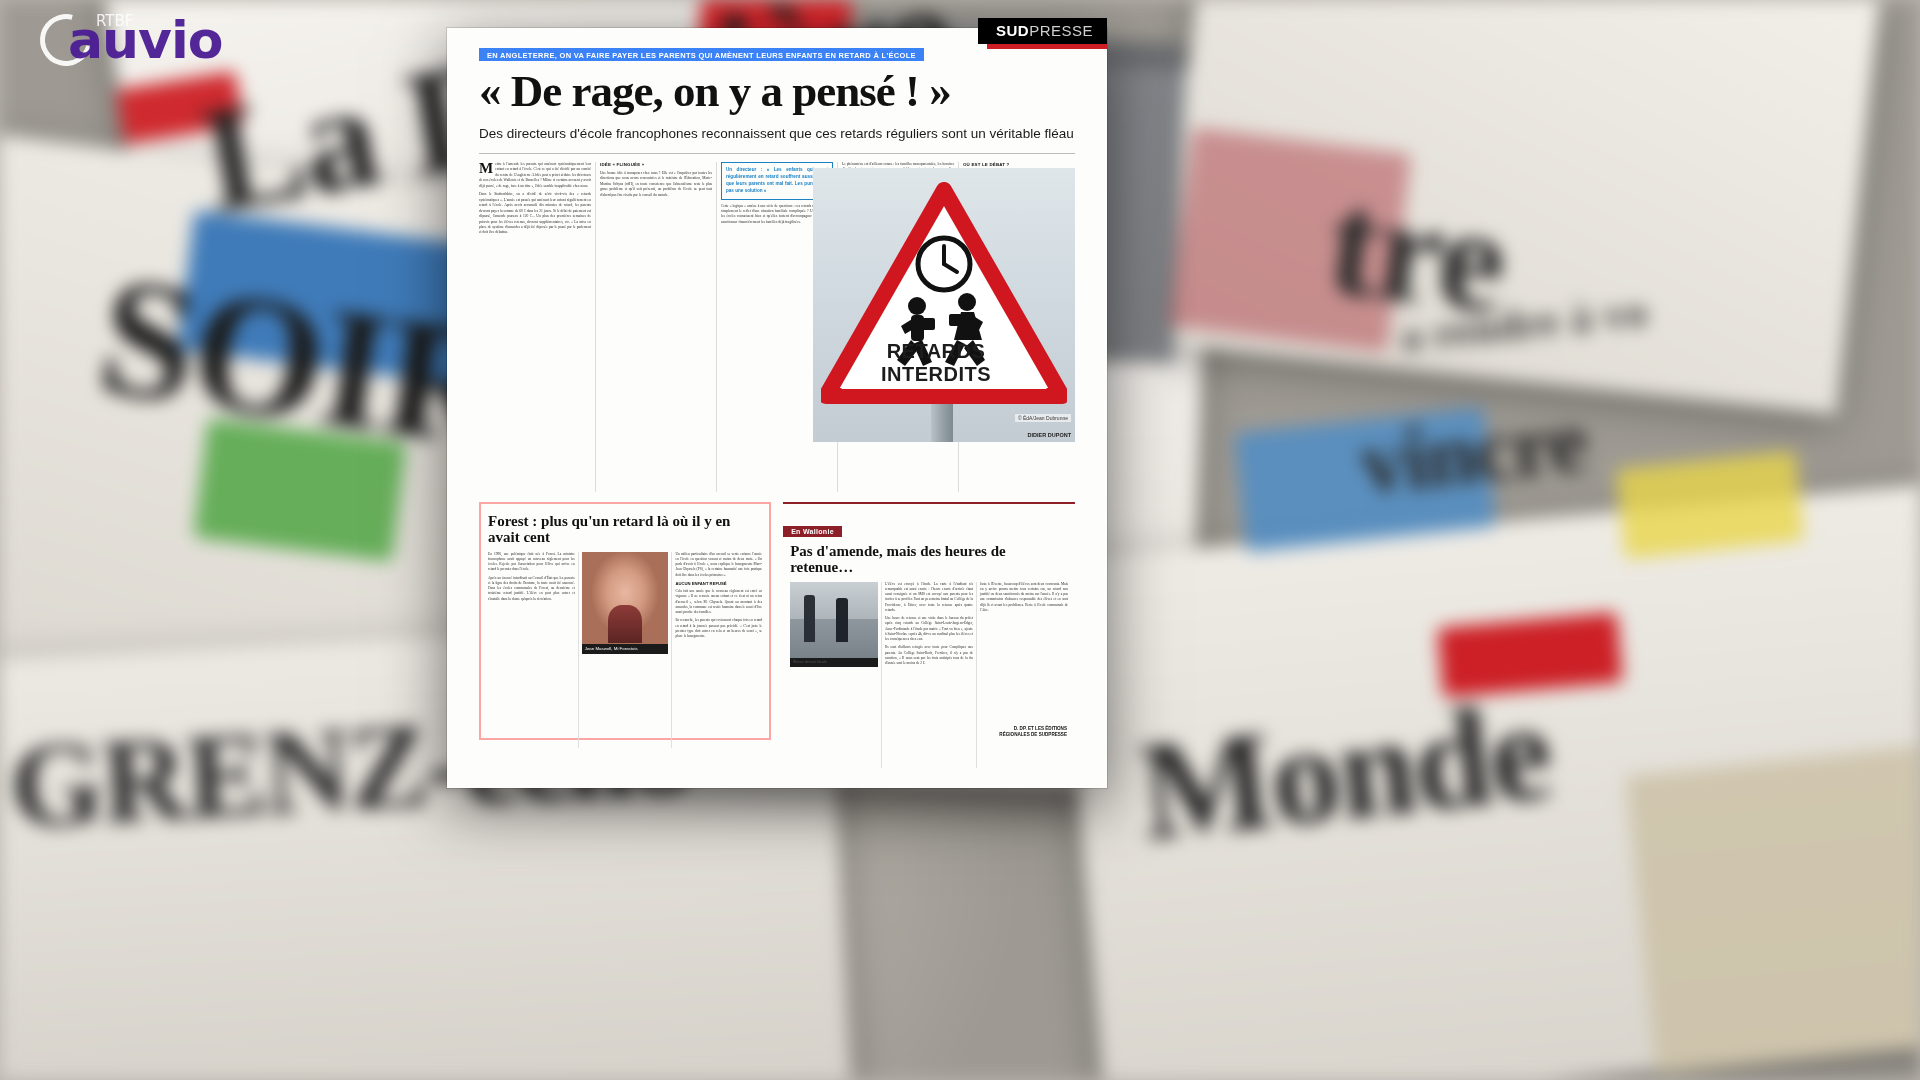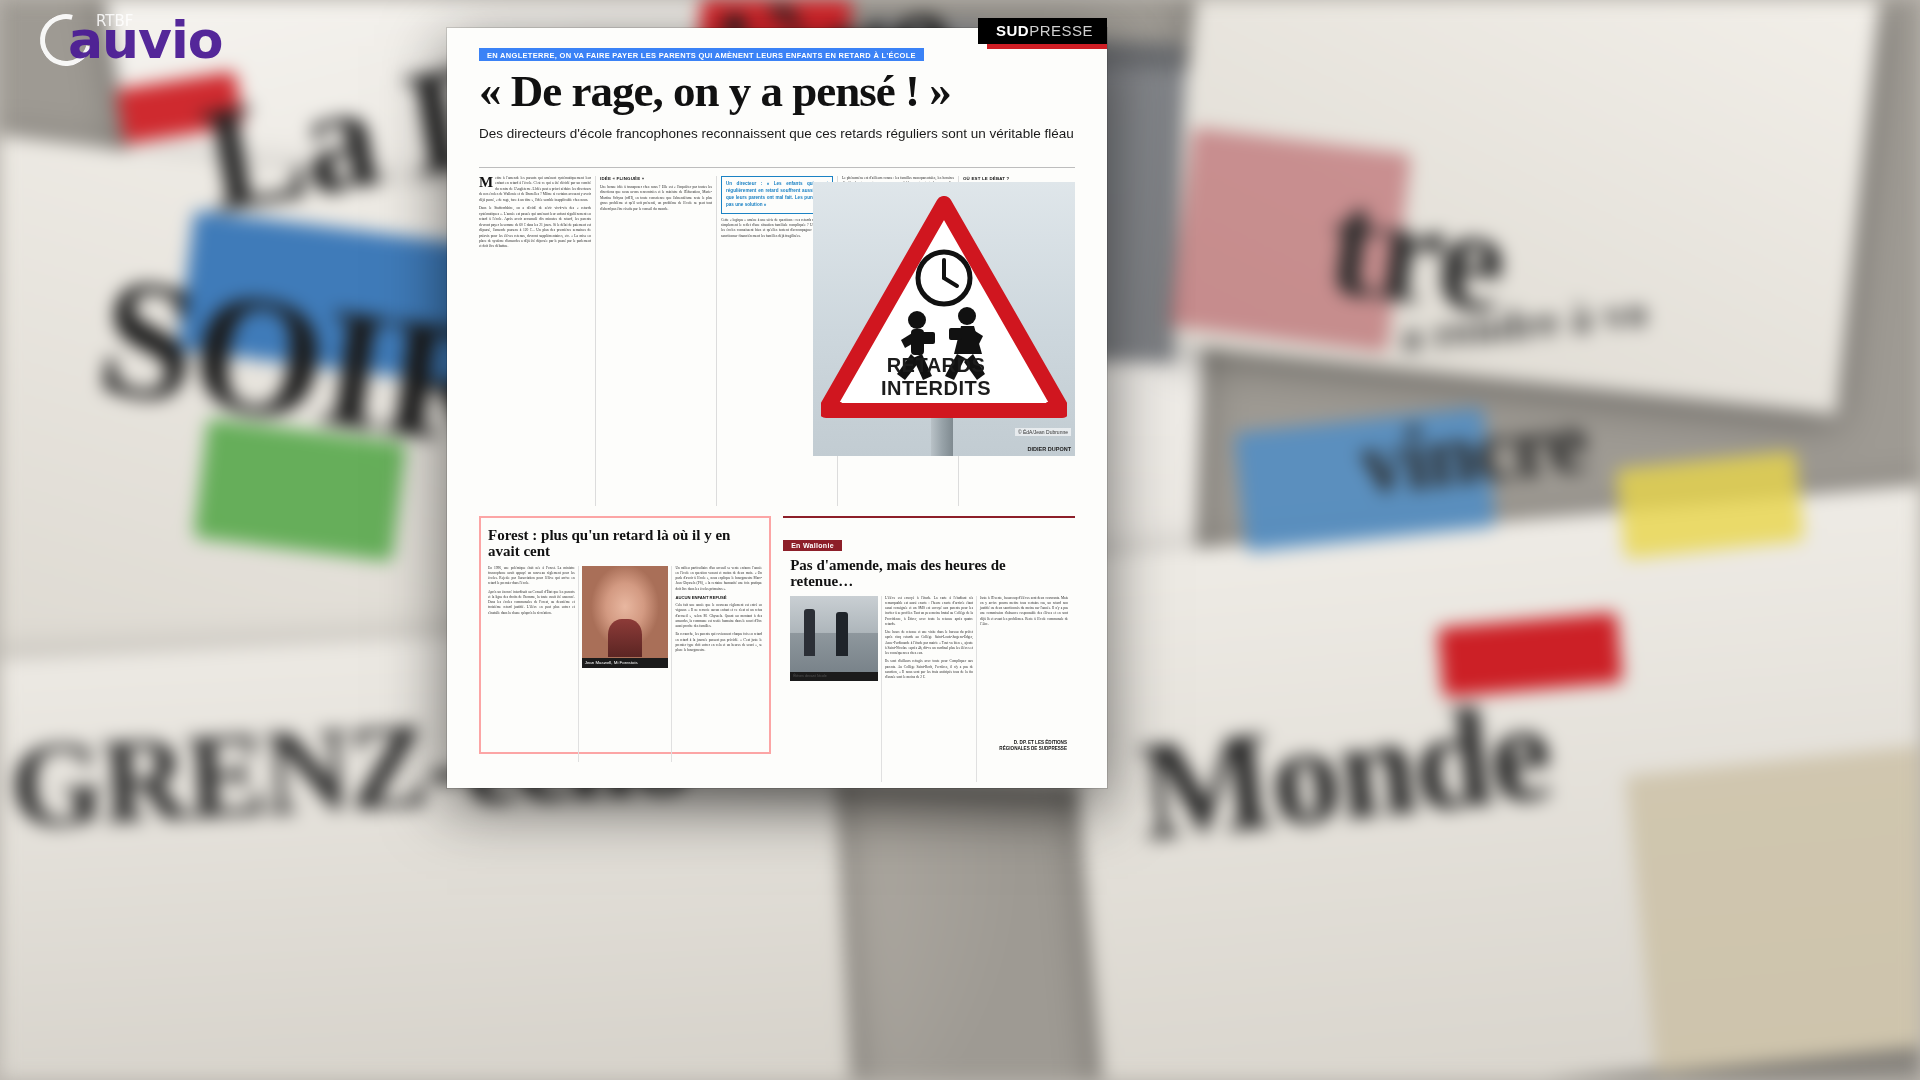--- a/index.html
+++ b/index.html
@@ -164,21 +164,21 @@
     margin: 0 0 0 18px;
     font-family: "Liberation Serif", serif;
     font-weight: 700;
     font-size: 45px;
     line-height: 1.0;
     color: #111;
     letter-spacing: -1px;
   }
   #headline .l2 { display:block; }
   #subhead {
-    margin: 12px 0 26px 18px;
+    margin: 12px 0 12px 18px;
     font-size: 13.5px;
     color: #1a1a1a;
     font-family: "Liberation Sans", sans-serif;
   }
   #rule-top { height:1px; background:#bdbdbd; margin: 0 18px 8px 18px;}
 
   
   #body-wrap { position: relative; padding: 0 18px; }
   #cols {
     column-count: 5;

